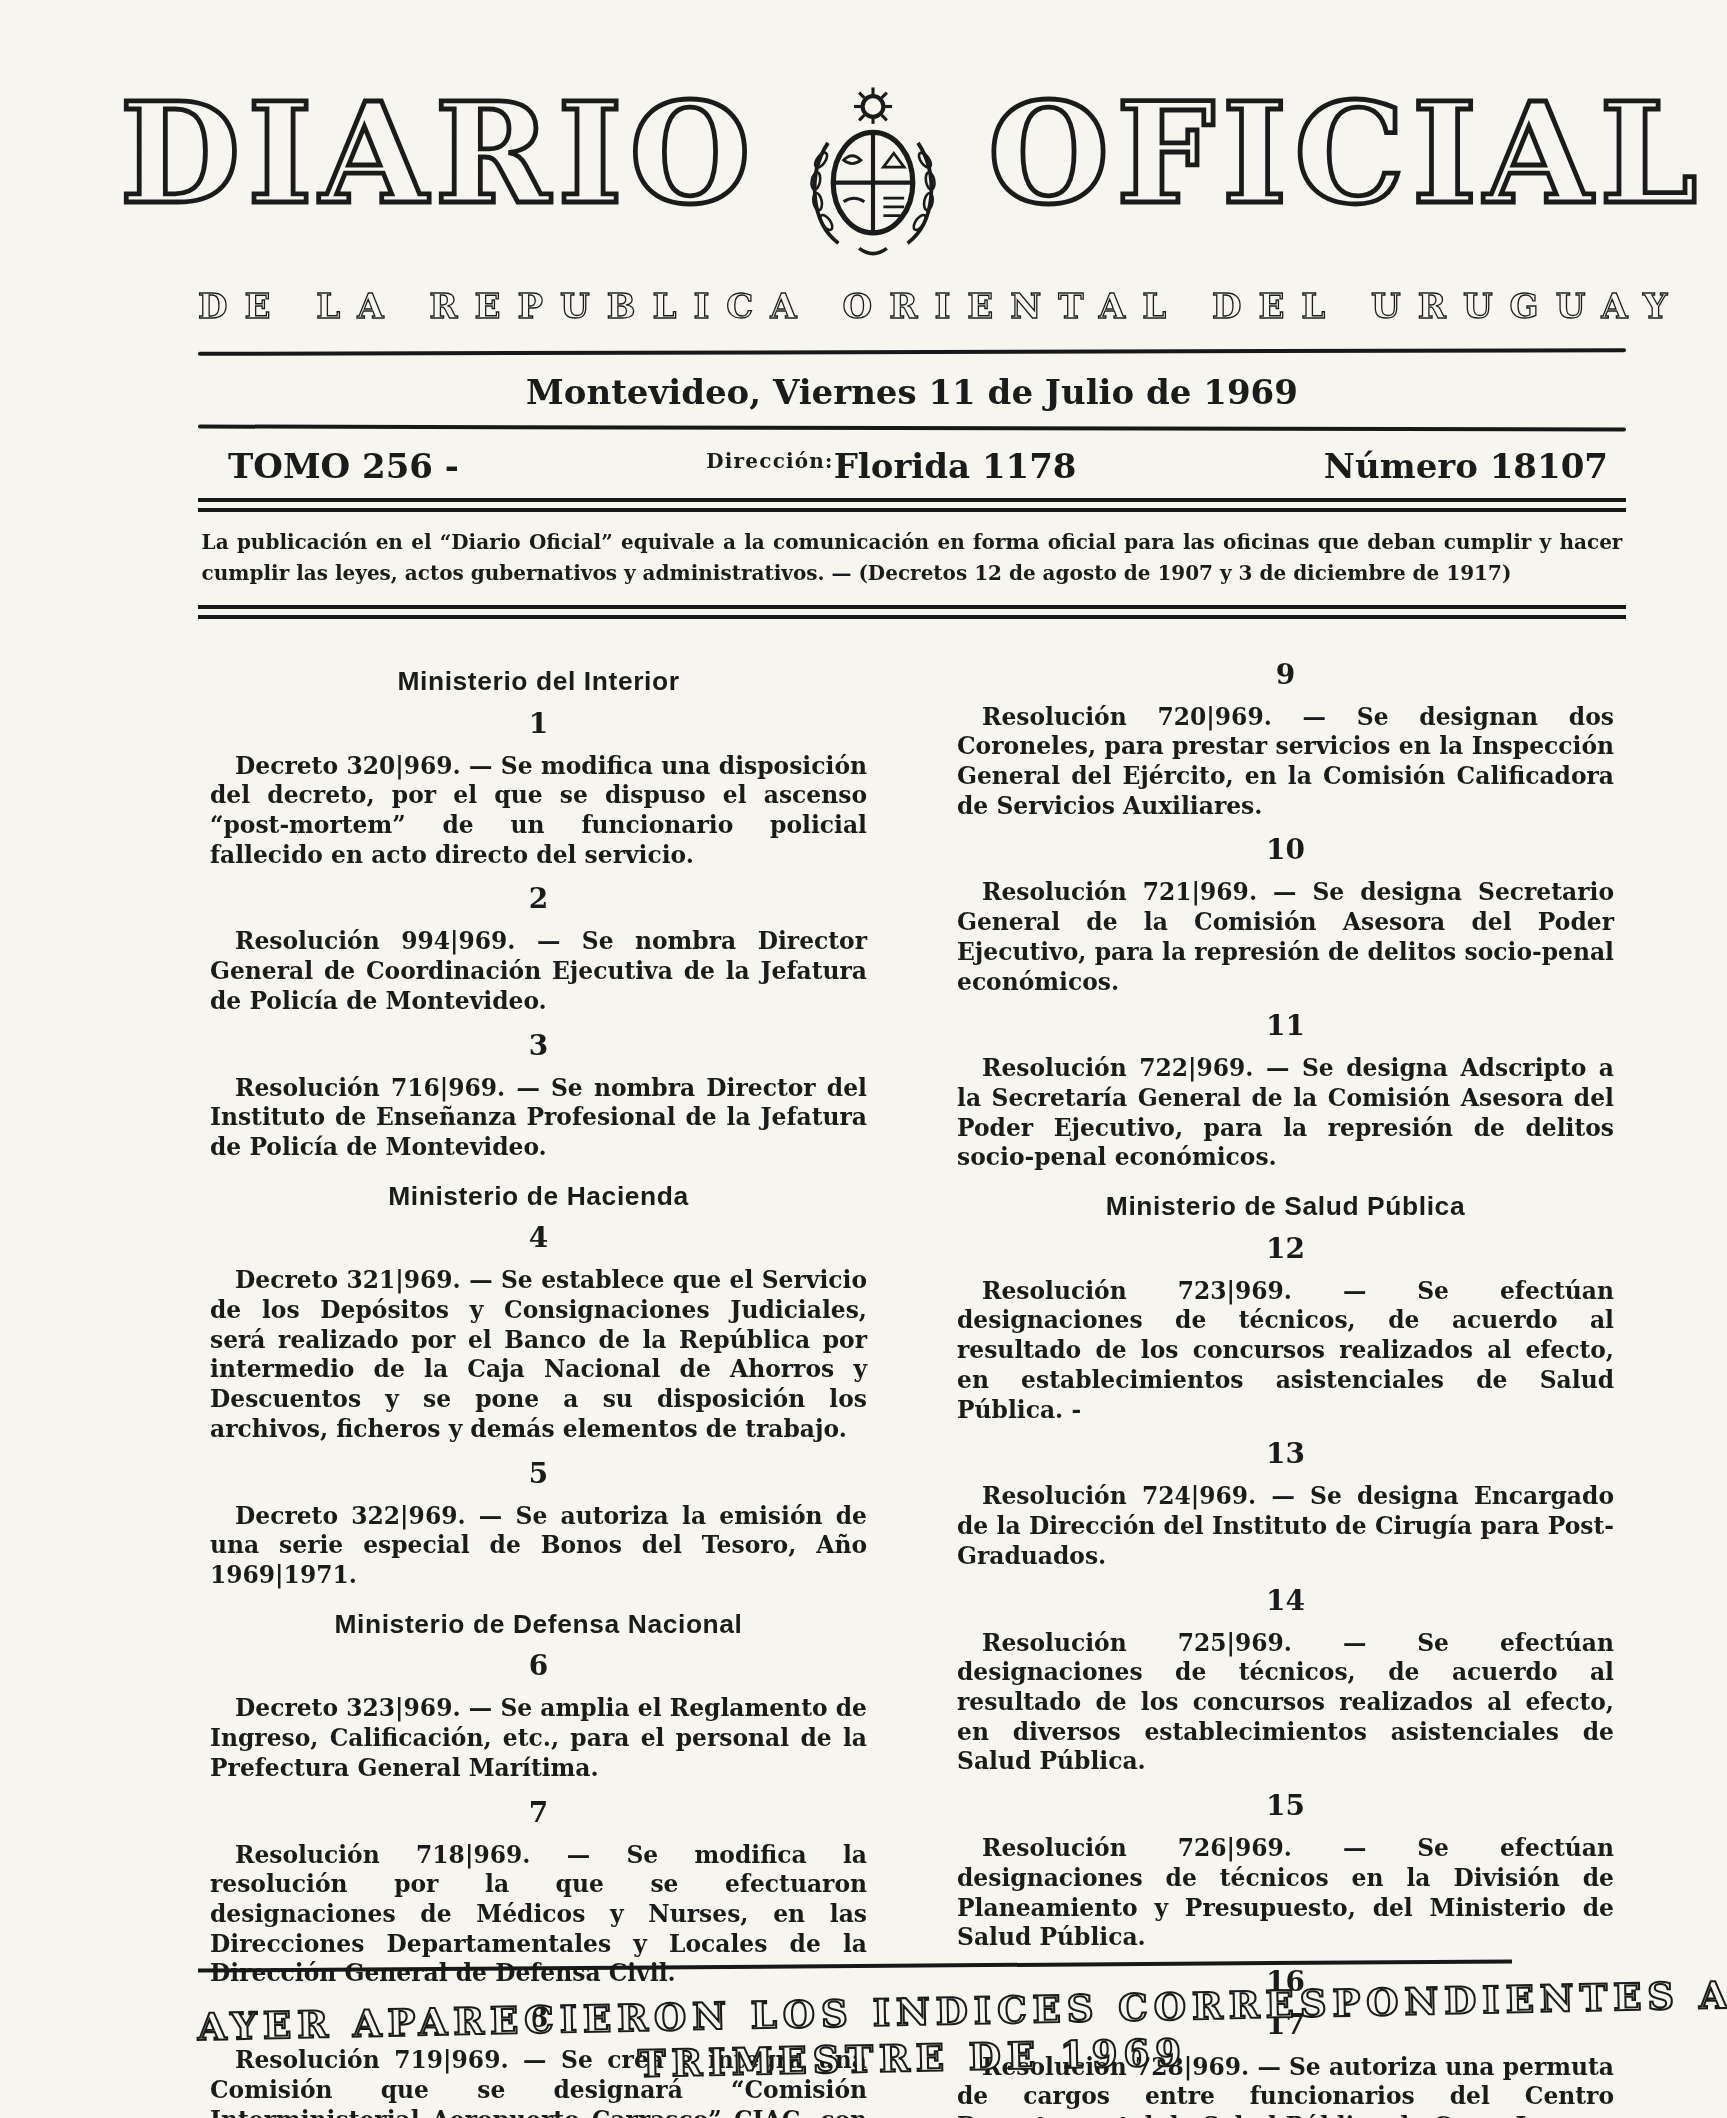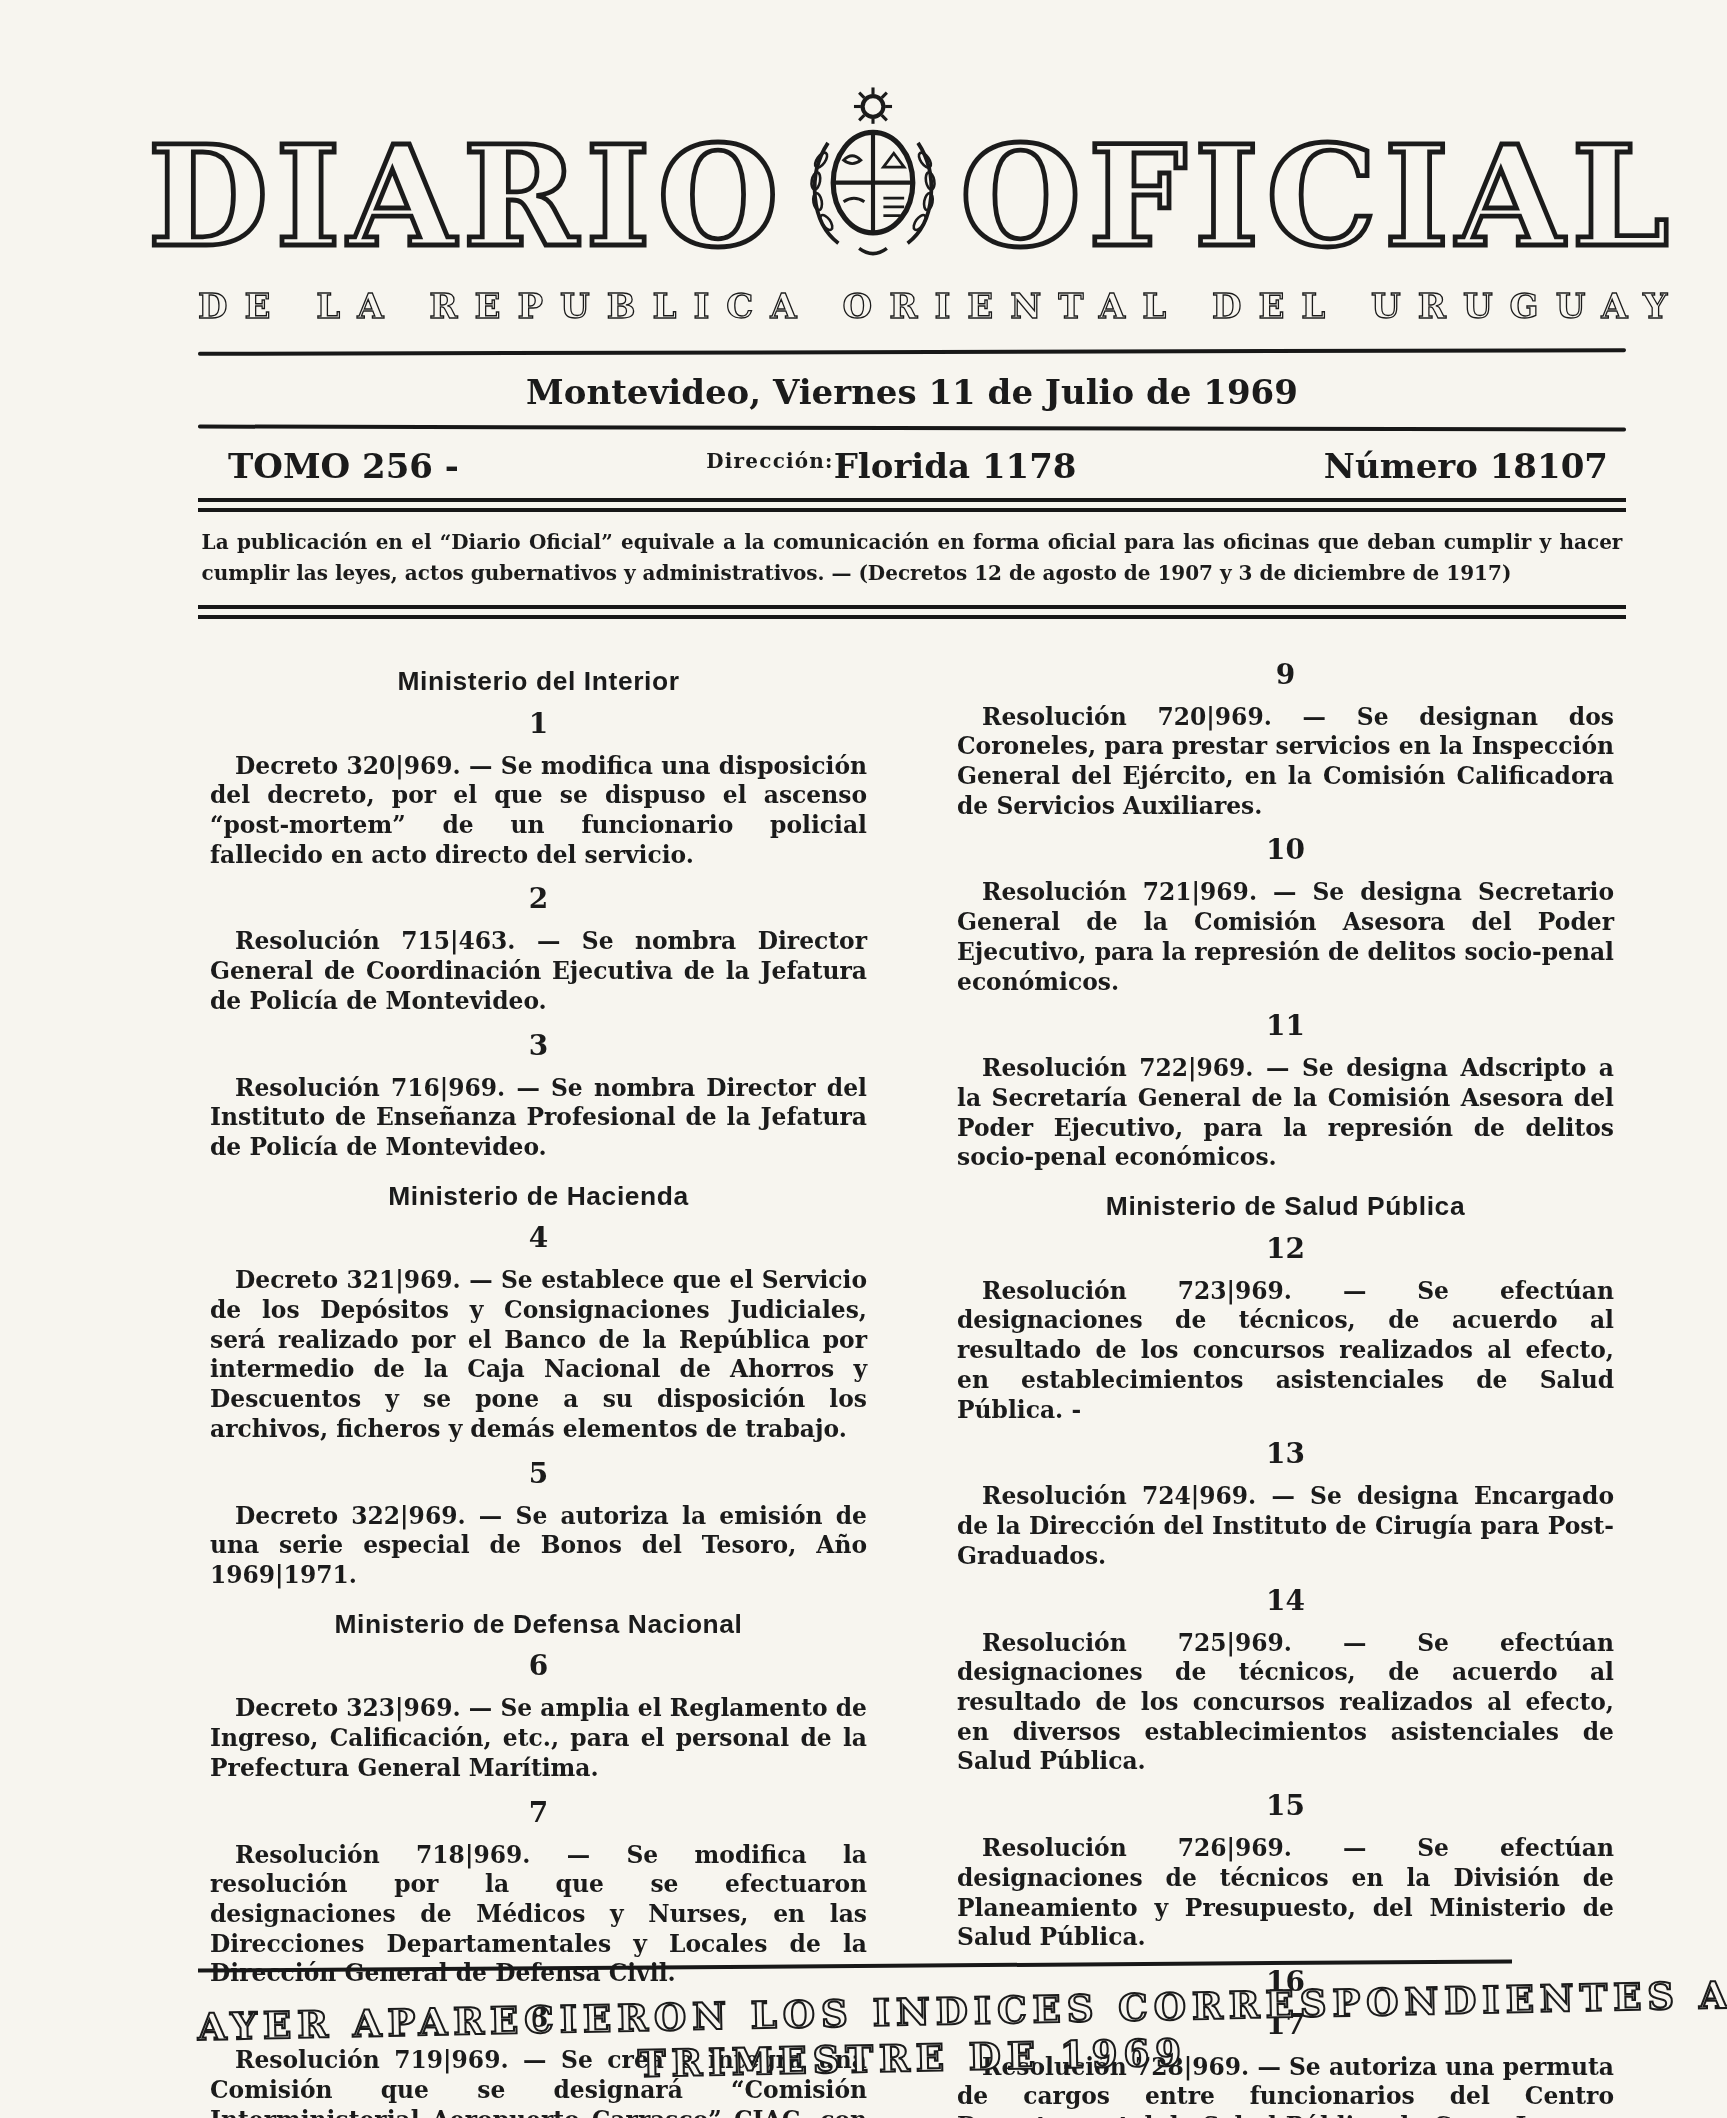--- a/index.html
+++ b/index.html
@@ -11,22 +11,22 @@
     overflow:hidden;
   }
   .page{
     position:relative;
     box-sizing:border-box;
     width:1728px;height:2119px;
     padding:42px 102px 0 198px;
   }
   
   .masthead{
-    display:flex;align-items:flex-end;justify-content:center;
-    margin-top:42px;
+    display:flex;align-items:flex-start;justify-content:center;
+    gap:28px;margin-top:42px;
   }
   .masthead-word{
     font-size:139px;line-height:1;font-weight:700;
     letter-spacing:7.2px;color:#1b1b1b;white-space:nowrap;
   }
   @supports (-webkit-text-stroke: 2px #000){
     .masthead-word{color:#f7f5ef;-webkit-text-stroke:4.8px #1b1b1b;}
   }
   .subtitle{
     margin-top:20.4px;text-align:left;
@@ -170,21 +170,21 @@
 
   <div class="rule-double"></div>
 
 
   <div class="columns">
     <div class="col">
         <div class="section-heading">Ministerio del Interior</div>
         <div class="item-number">1</div>
         <p class="item-text">Decreto 320|969. — Se modifica una disposición del decreto, por el que se dispuso el ascenso “post-mortem” de un funcionario policial fallecido en acto directo del servicio.</p>
         <div class="item-number">2</div>
-        <p class="item-text">Resolución 715|463. — Se nombra Director General de Coordinación Ejecutiva de la Jefatura de Policía de Montevideo.</p>
+        <p class="item-text">Resolución 994|969. — Se nombra Director General de Coordinación Ejecutiva de la Jefatura de Policía de Montevideo.</p>
         <div class="item-number">3</div>
         <p class="item-text">Resolución 716|969. — Se nombra Director del Instituto de Enseñanza Profesional de la Jefatura de Policía de Montevideo.</p>
         <div class="section-heading">Ministerio de Hacienda</div>
         <div class="item-number">4</div>
         <p class="item-text">Decreto 321|969. — Se establece que el Servicio de los Depósitos y Consignaciones Judiciales, será realizado por el Banco de la República por intermedio de la Caja Nacional de Ahorros y Descuentos y se pone a su disposición los archivos, ficheros y demás elementos de trabajo.</p>
         <div class="item-number">5</div>
         <p class="item-text">Decreto 322|969. — Se autoriza la emisión de una serie especial de Bonos del Tesoro, Año 1969|1971.</p>
         <div class="section-heading">Ministerio de Defensa Nacional</div>
         <div class="item-number">6</div>
         <p class="item-text">Decreto 323|969. — Se amplia el Reglamento de Ingreso, Calificación, etc., para el personal de la Prefectura General Marítima.</p>

